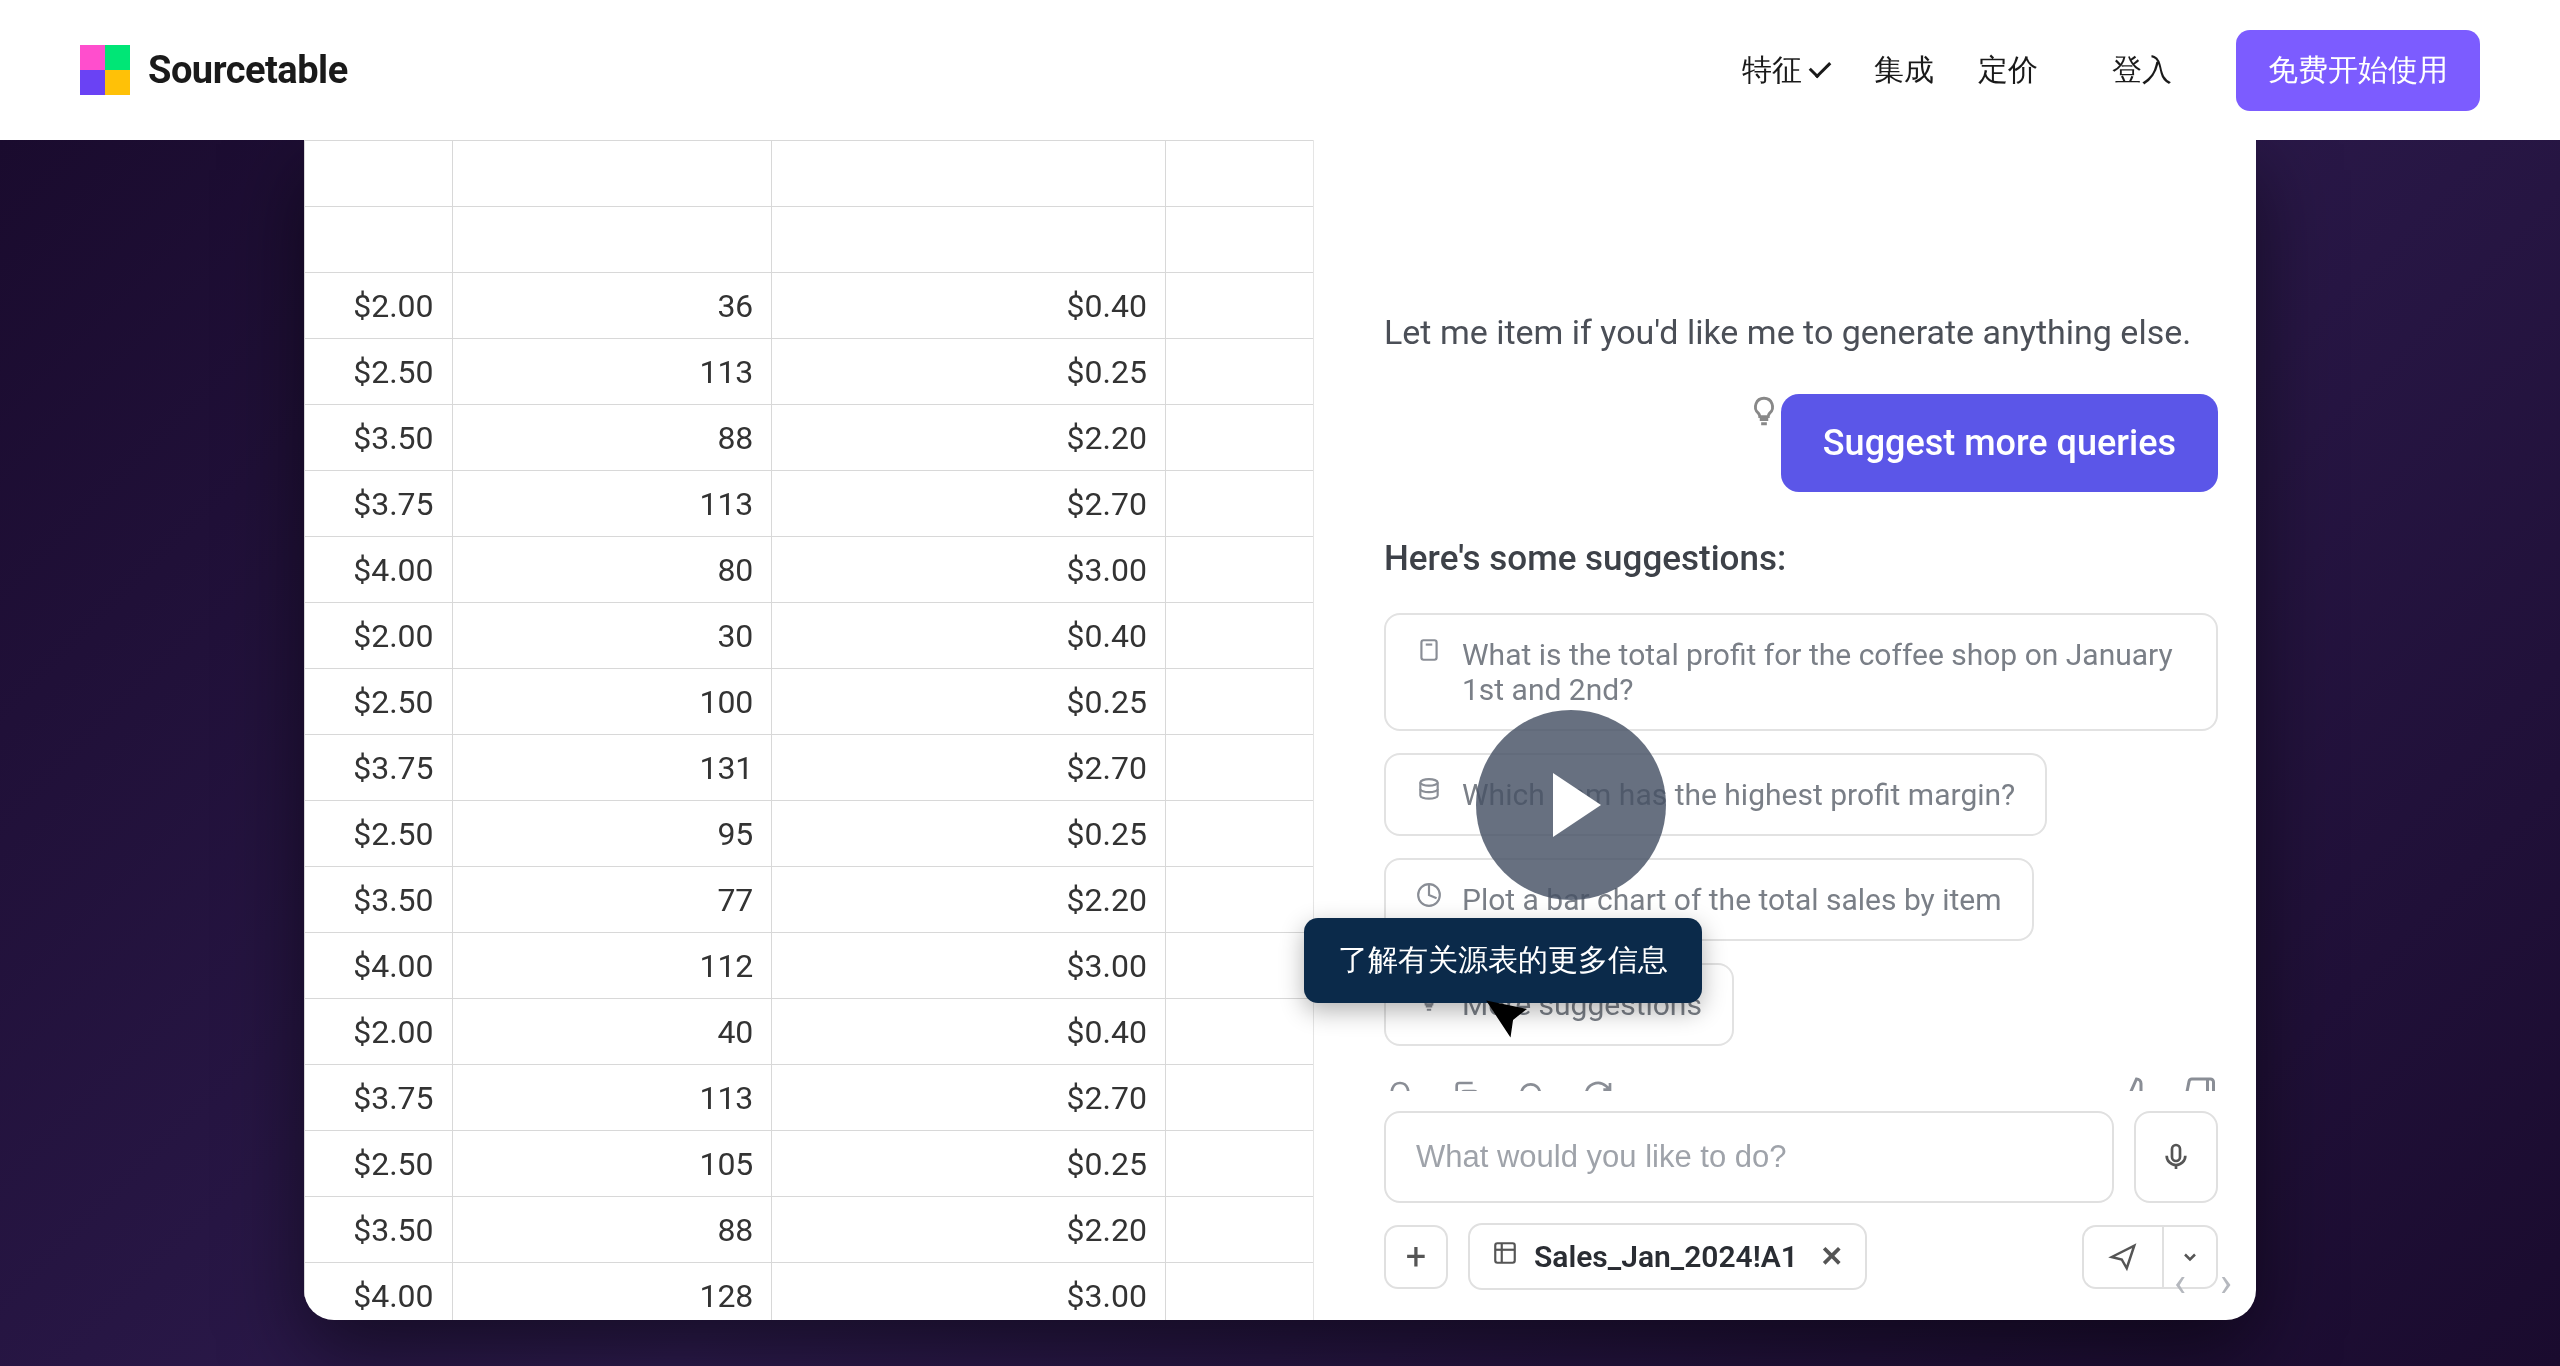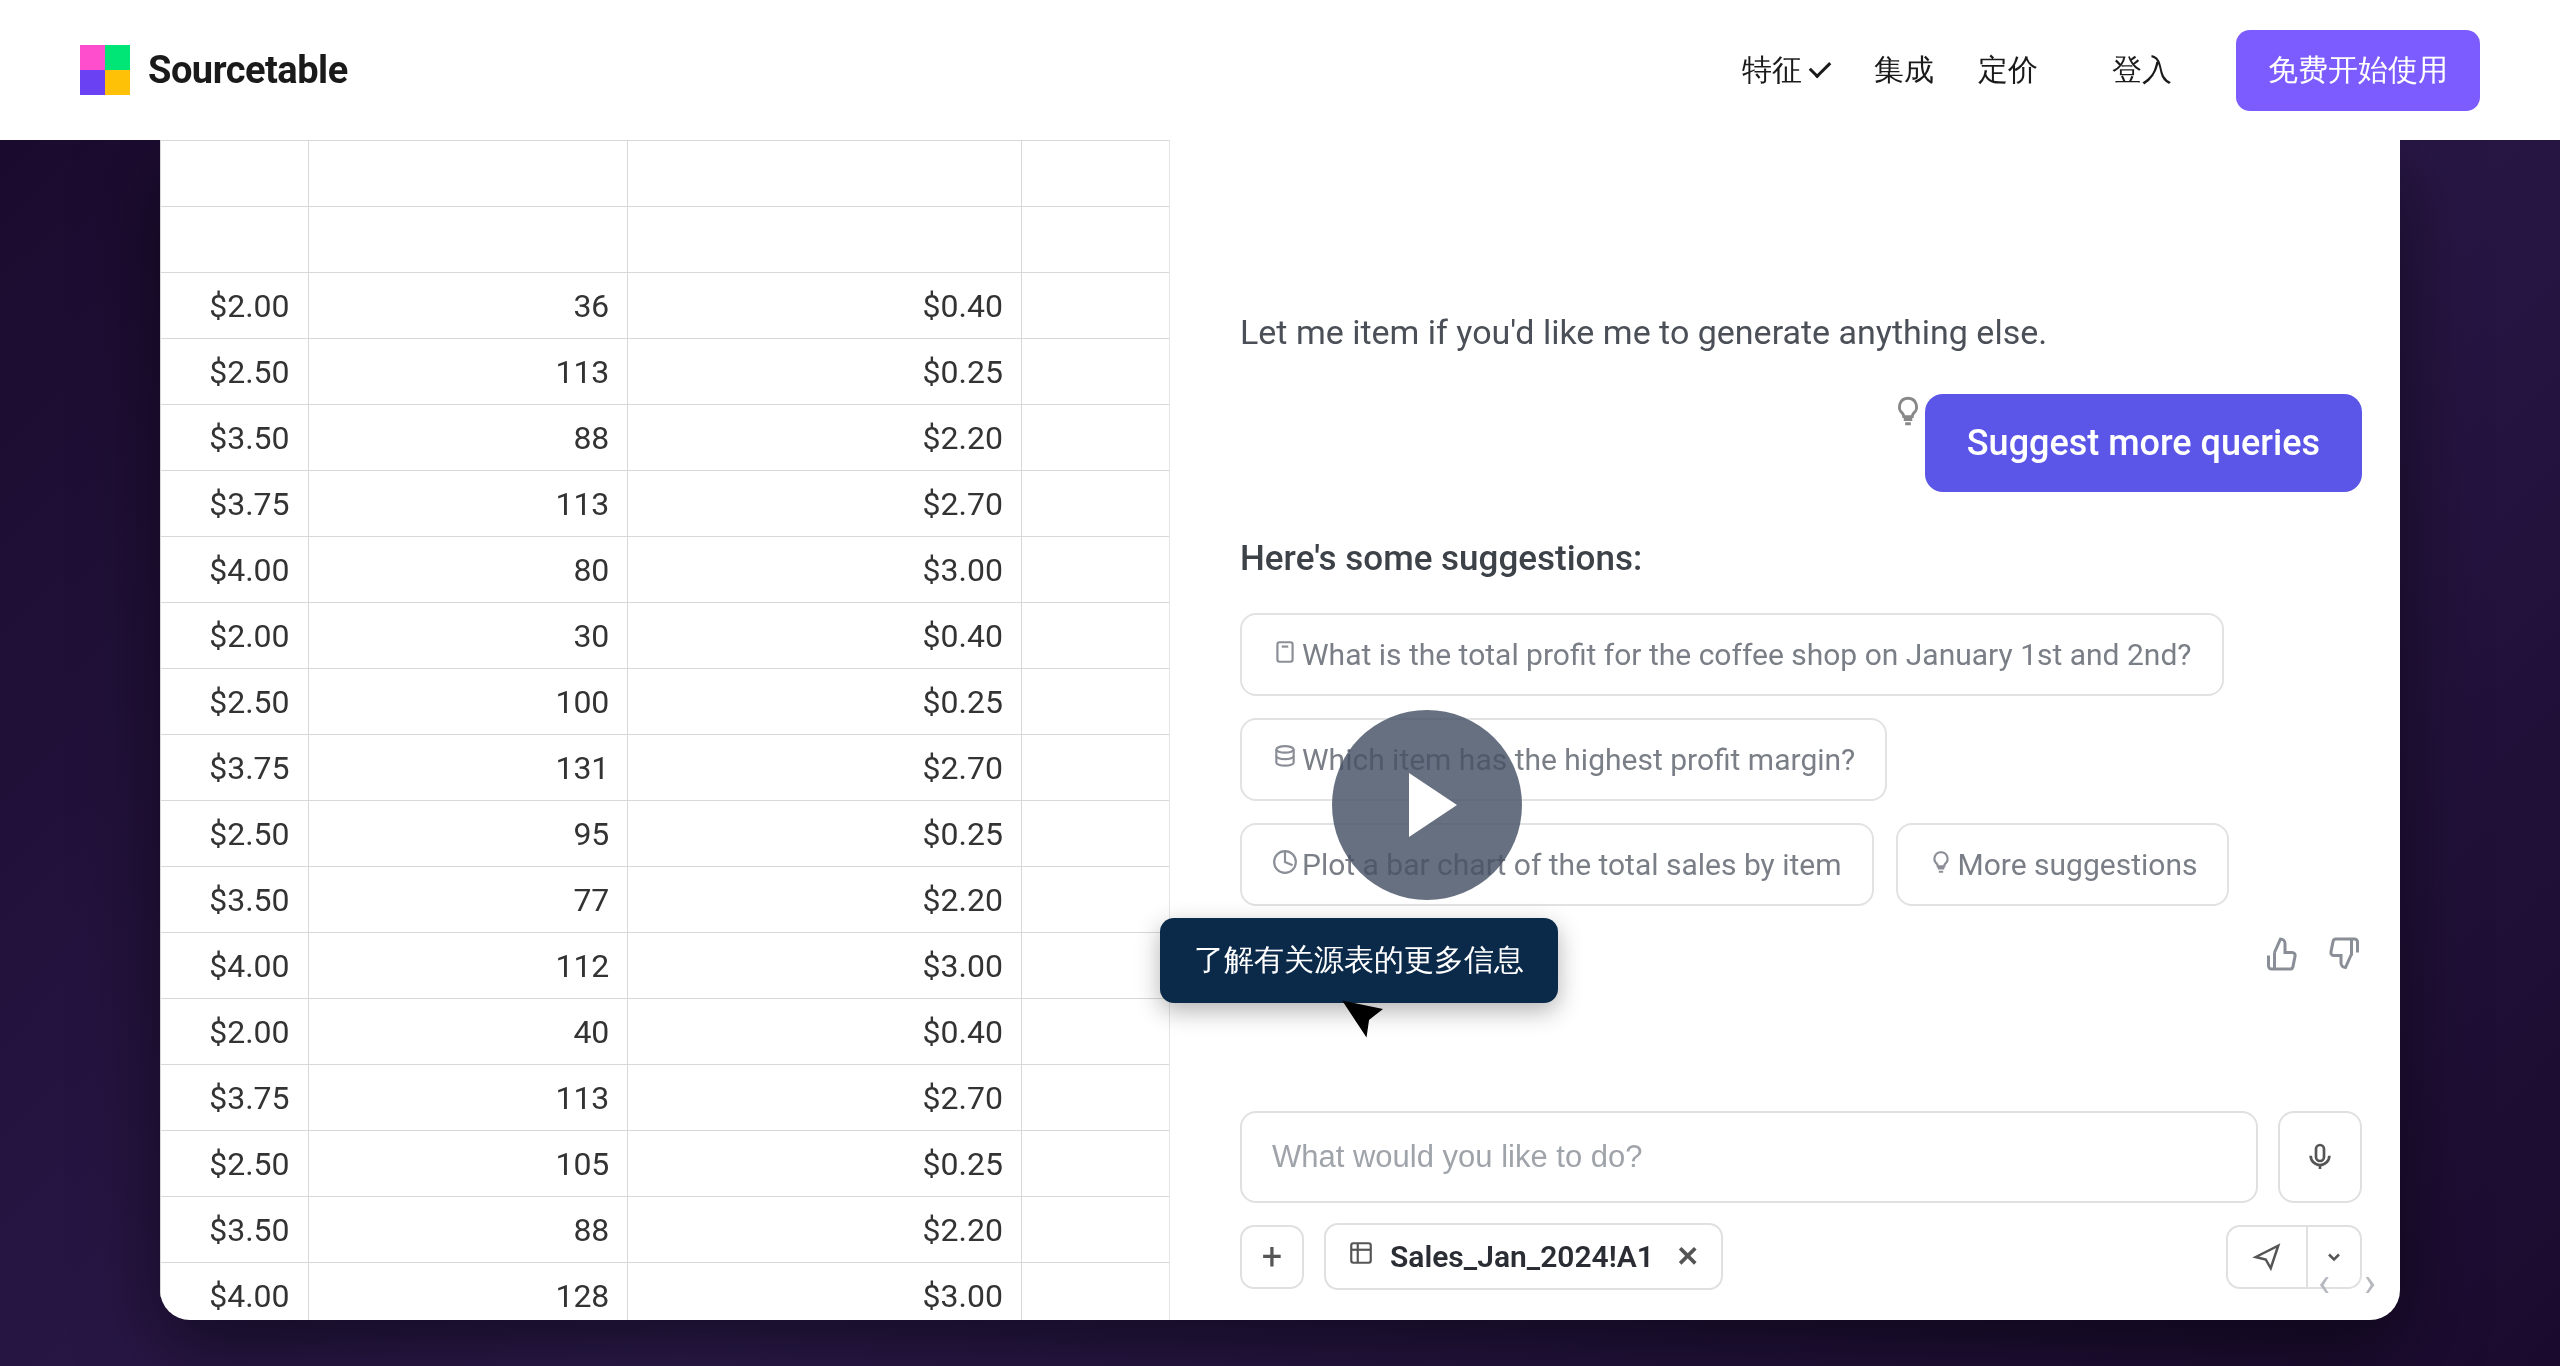--- a/index.html
+++ b/index.html
@@ -88,21 +88,21 @@
       right: 0;
       bottom: 0;
       background: linear-gradient(135deg, #1a0b2e 0%, #2d1b4e 50%, #1a0b2e 100%);
       padding: 0 80px 40px 80px;
       display: flex;
       justify-content: center;
     }
     .app-frame {
       background: #fff;
       border-radius: 0 0 30px 30px;
-      width: 2240px;
+      width: 1952px;
       height: 1180px;
       position: relative;
       box-shadow: 0 30px 80px rgba(0,0,0,0.5);
       display: flex;
       overflow: hidden;
     }
 
     
     .sheet {
       flex: 0 0 1010px;
@@ -189,22 +189,22 @@
       display: flex;
       flex-wrap: wrap;
       gap: 22px;
       margin-bottom: 10px;
     }
     .sugg-chip {
       border: 2px solid #e2e2e2;
       border-radius: 16px;
       padding: 22px 30px;
       display: flex;
-      align-items: flex-end;
-      gap: 4px;
+      align-items: flex-start;
+      gap: 20px;
       color: #7a7f87;
       font-size: 30px;
       cursor: pointer;
       background: #fff;
     }
     .sugg-chip .mini-icon {
       font-size: 28px;
       color: #8a8e96;
     }
 

